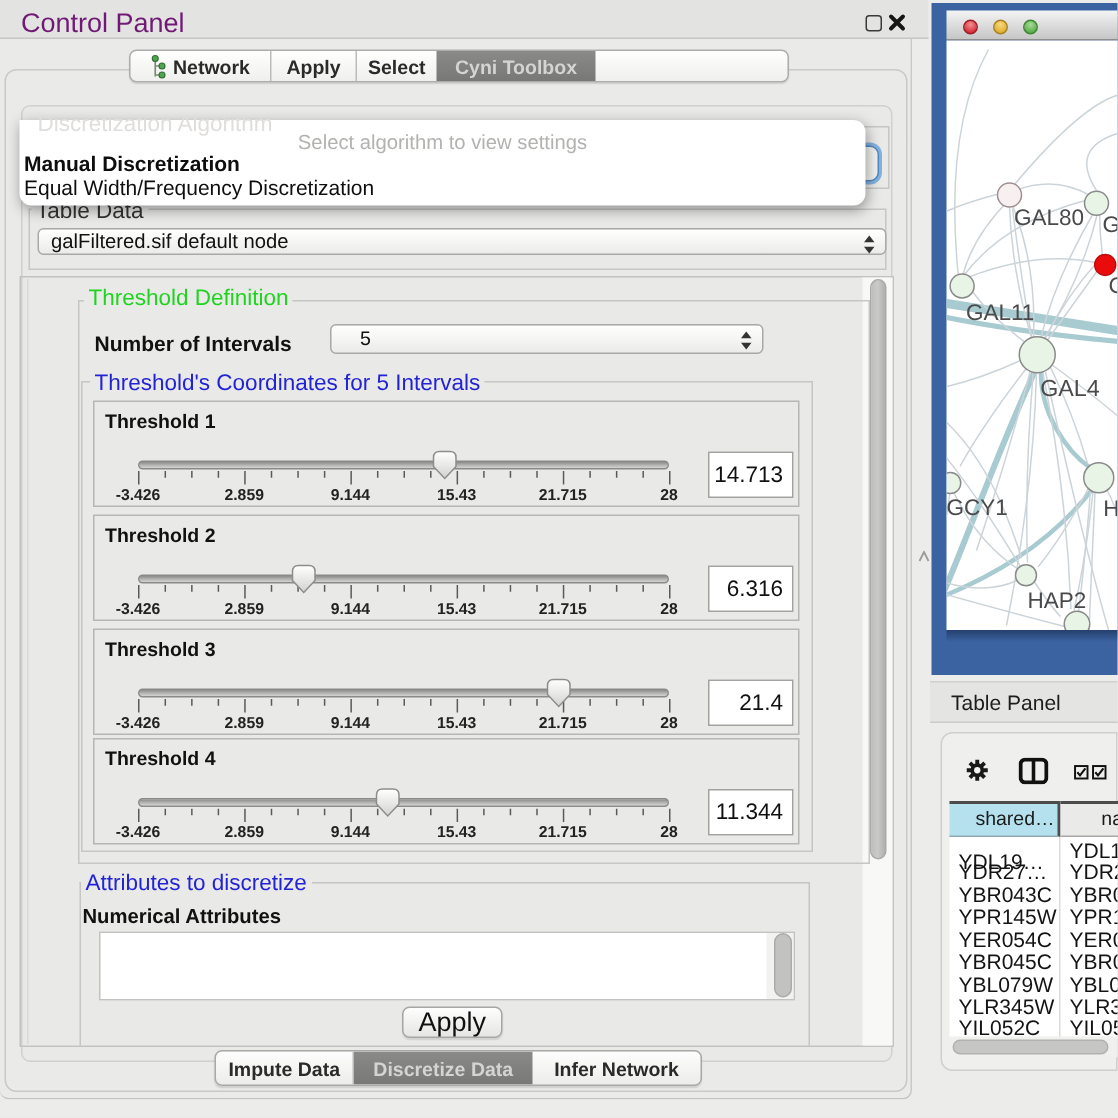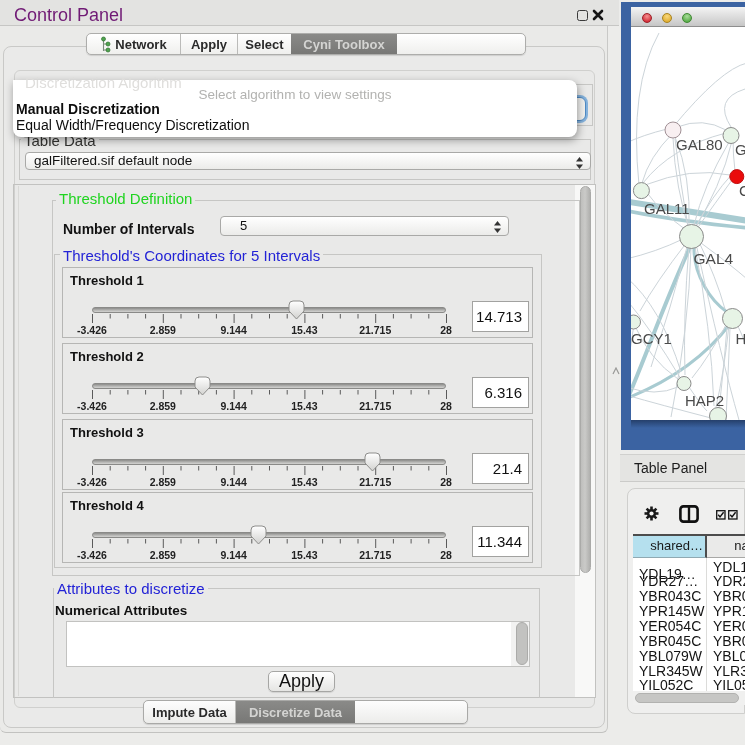--- a/index.html
+++ b/index.html
@@ -233,20 +233,21 @@
 <div class="gtitle" style="left:54px;top:580px;color:#2323d6">Attributes to discretize</div>
 <div class="a" style="left:55px;top:603px;font-size:13.5px;font-weight:bold;color:#111">Numerical Attributes</div>
 <div class="a" style="left:66px;top:621px;width:464px;height:46px;border:1px solid #c2c2c0;background:#fff;overflow:hidden">
     <div style="position:absolute;right:0;top:0;width:18px;height:46px;background:#f2f2f1"></div>
   </div>
 <div class="a" style="left:516px;top:622px;width:12px;height:43px;background:#c2c2c0;border:1px solid #ababa9;border-radius:6px"></div>
 <div class="a" style="left:268px;top:671px;width:67px;height:21px;border:1px solid #a6a6a4;border-radius:5px;background:linear-gradient(#fefefe,#e5e5e3);font-size:18px;color:#111;text-align:center;line-height:19px;box-shadow:0 1px 1px rgba(0,0,0,0.1)">Apply</div>
 <div class="a" style="left:143px;top:700px;width:325px;height:24px;border:1px solid #a9a9a7;border-radius:5px;background:linear-gradient(#fdfdfd,#ececea);display:flex;overflow:hidden;box-shadow:0 1px 1px rgba(0,0,0,0.12)">
     <div class="seg" style="width:92px;border-right:1px solid #bbbbb9">Impute Data</div>
     <div class="seg dark" style="width:119px">Discretize Data</div>
+    <div class="seg" style="width:112px">Infer Network</div>
   </div>
 <div class="a" style="left:13px;top:80px;width:564px;height:57px;background:#fff;border-radius:0 8px 8px 8px;box-shadow:1px 3px 9px rgba(0,0,0,0.38)"></div>
 <div class="a" style="left:25px;top:74px;font-size:15px;color:#dfdedc">Discretization Algorithm</div>
 <div class="a" style="left:13px;top:87px;width:564px;text-align:center;font-size:13.5px;color:#b2b2b0">Select algorithm to view settings</div>
 <div class="a" style="left:16px;top:101px;font-size:14px;font-weight:bold;color:#0e0e0e">Manual Discretization</div>
 <div class="a" style="left:16px;top:117px;font-size:14px;color:#0e0e0e">Equal Width/Frequency Discretization</div>
 <svg class="a" style="left:612px;top:367px" width="8" height="8">
     <path d="M1,7 L4,1 L7,7" fill="none" stroke="#9a9a98" stroke-width="1.2"></path>
   </svg>
 <div class="a" style="left:621px;top:2px;width:124px;height:448px;background:#3b63a2"></div>

